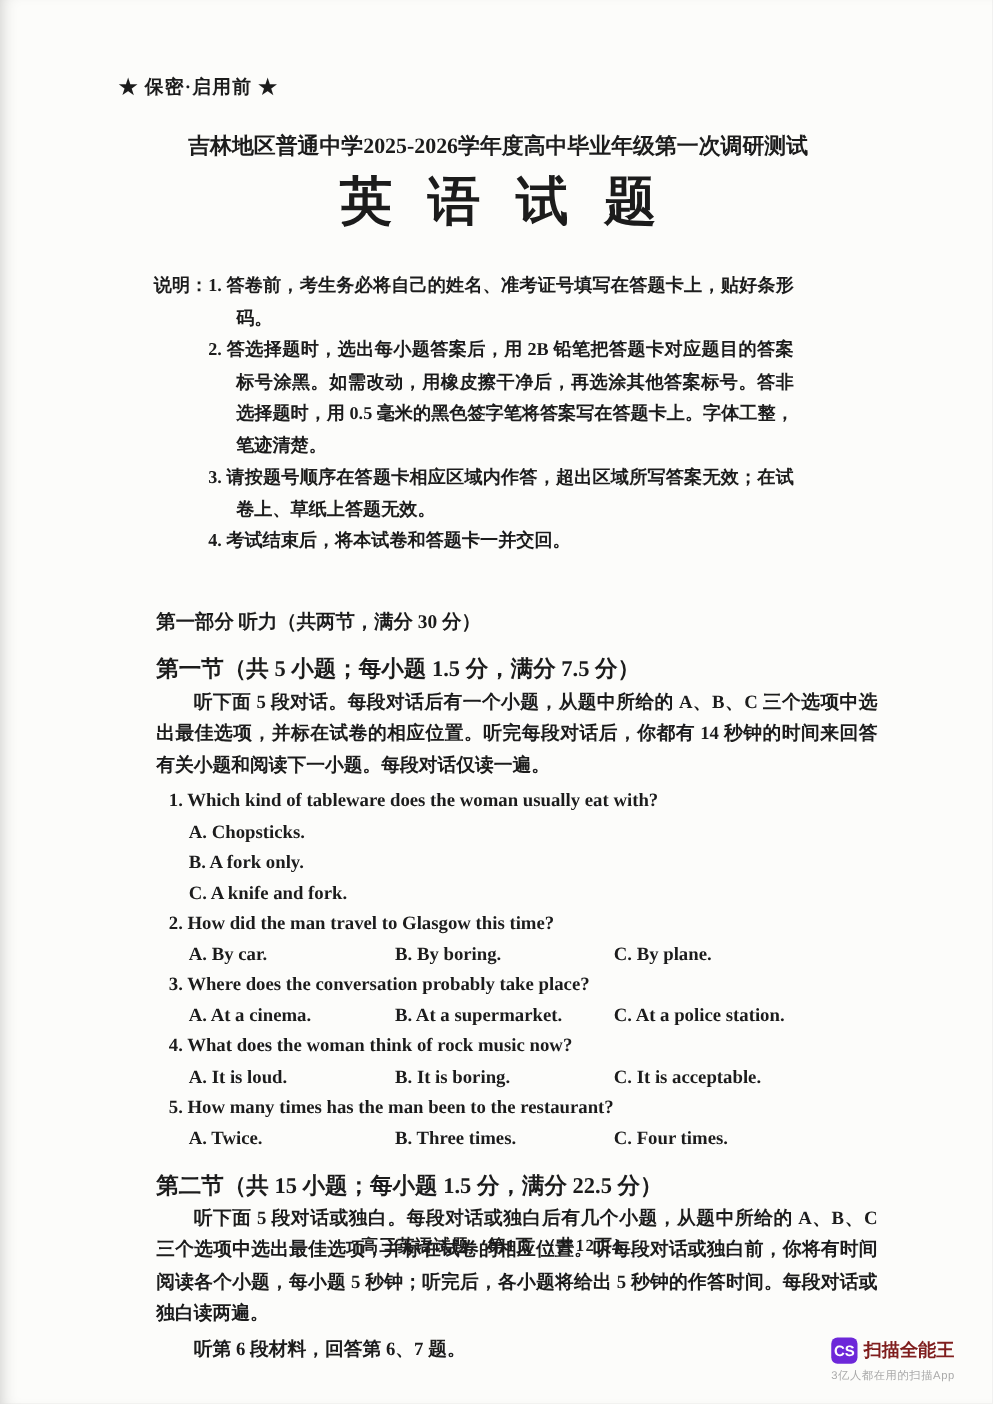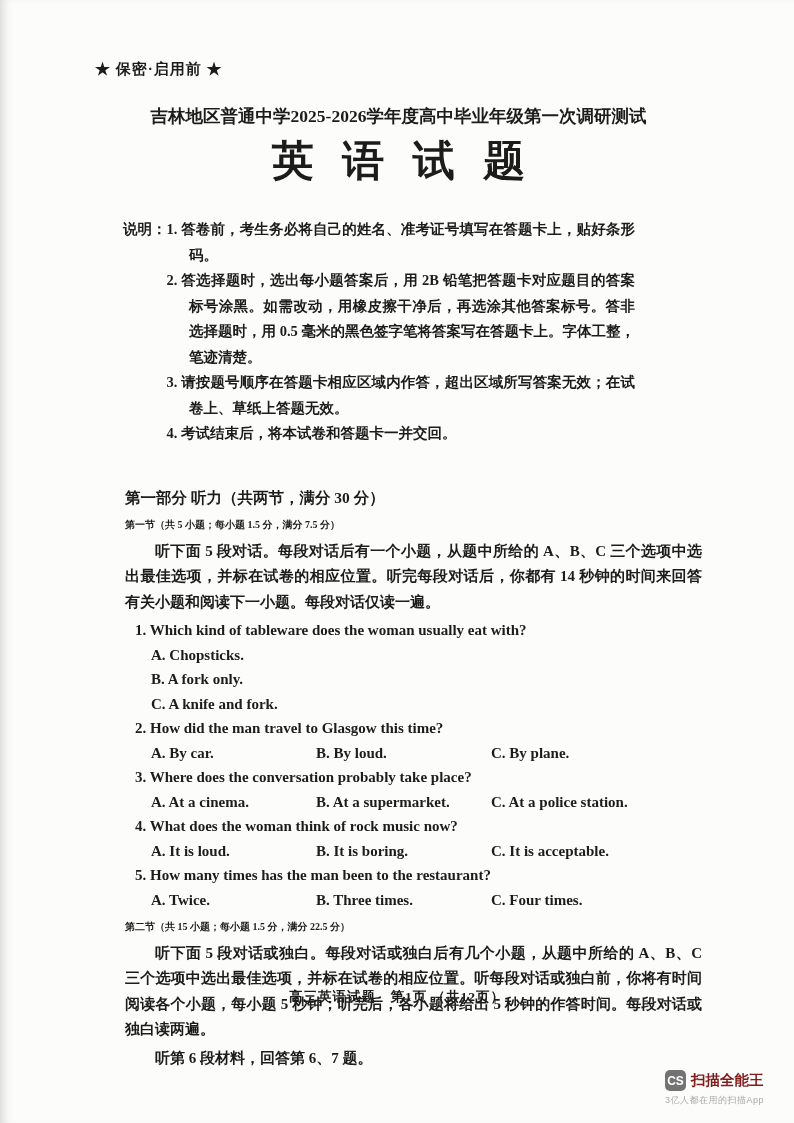--- a/index.html
+++ b/index.html
@@ -54,22 +54,22 @@
   .content {
     margin-left: 30px;
     font-size: 15px;
     line-height: 25.5px;
   }
   .part-heading {
     margin-top: 38px;
     font-size: 15.5px;
   }
   .section-heading {
-    margin-top: 2px;
-    font-size: 10px;
+    margin-top: 13px;
+    font-size: 18px;
   }
   .intro {
     margin: 1px 0 3px 0;
     text-indent: 2em;
     text-align: justify;
     line-height: 25.5px;
   }
   .question {
     margin-left: 10px;
     line-height: 24.5px;
@@ -101,21 +101,21 @@
     display: flex;
     align-items: center;
   }
   .badge-logo {
     display: inline-flex;
     align-items: center;
     justify-content: center;
     width: 21px;
     height: 21px;
     border-radius: 5px;
-    background: #737373;
+    background: #6d28d9;
     color: #ffffff;
     font-size: 12px;
     font-weight: bold;
   }
   .badge-name {
     margin-left: 5px;
     font-size: 14.5px;
     font-weight: bold;
     color: #7f1d1d;
   }
@@ -160,21 +160,21 @@
         <div class="option">A. Chopsticks.</div>
         <div class="option">B. A fork only.</div>
         <div class="option">C. A knife and fork.</div>
       </div>
     </div>
 
     <div class="question">
       <div class="q-text">2. How did the man travel to Glasgow this time?</div>
       <div class="options row">
         <div class="option">A. By car.</div>
-        <div class="option">B. By loud.</div>
+        <div class="option">B. By boring.</div>
         <div class="option">C. By plane.</div>
       </div>
     </div>
 
     <div class="question">
       <div class="q-text">3. Where does the conversation probably take place?</div>
       <div class="options row">
         <div class="option">A. At a cinema.</div>
         <div class="option">B. At a supermarket.</div>
         <div class="option">C. At a police station.</div>

